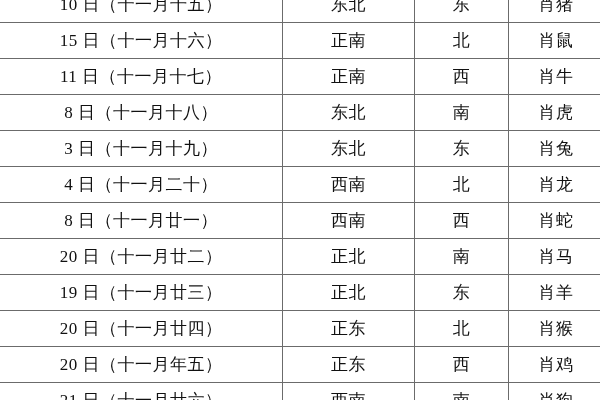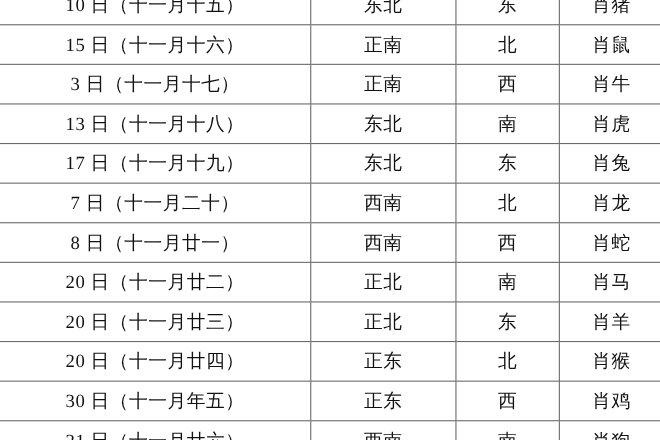--- a/index.html
+++ b/index.html
@@ -94,66 +94,66 @@
         <td class="c-dir2">
             <span class="cell-inner">北</span>
           </td>
         <td class="c-zodiac">
             <span class="cell-inner">肖鼠</span>
           </td>
       </tr>
 
       <tr>
         <td class="c-date">
-            <span class="cell-inner">3 日（十一月十七）</span>
+            <span class="cell-inner">11 日（十一月十七）</span>
           </td>
         <td class="c-dir1">
             <span class="cell-inner">正南</span>
           </td>
         <td class="c-dir2">
             <span class="cell-inner">西</span>
           </td>
         <td class="c-zodiac">
             <span class="cell-inner">肖牛</span>
           </td>
       </tr>
 
       <tr>
         <td class="c-date">
-            <span class="cell-inner">13 日（十一月十八）</span>
+            <span class="cell-inner">8 日（十一月十八）</span>
           </td>
         <td class="c-dir1">
             <span class="cell-inner">东北</span>
           </td>
         <td class="c-dir2">
             <span class="cell-inner">南</span>
           </td>
         <td class="c-zodiac">
             <span class="cell-inner">肖虎</span>
           </td>
       </tr>
 
       <tr>
         <td class="c-date">
-            <span class="cell-inner">17 日（十一月十九）</span>
+            <span class="cell-inner">3 日（十一月十九）</span>
           </td>
         <td class="c-dir1">
             <span class="cell-inner">东北</span>
           </td>
         <td class="c-dir2">
             <span class="cell-inner">东</span>
           </td>
         <td class="c-zodiac">
             <span class="cell-inner">肖兔</span>
           </td>
       </tr>
 
       <tr>
         <td class="c-date">
-            <span class="cell-inner">7 日（十一月二十）</span>
+            <span class="cell-inner">4 日（十一月二十）</span>
           </td>
         <td class="c-dir1">
             <span class="cell-inner">西南</span>
           </td>
         <td class="c-dir2">
             <span class="cell-inner">北</span>
           </td>
         <td class="c-zodiac">
             <span class="cell-inner">肖龙</span>
           </td>
@@ -184,21 +184,21 @@
         <td class="c-dir2">
             <span class="cell-inner">南</span>
           </td>
         <td class="c-zodiac">
             <span class="cell-inner">肖马</span>
           </td>
       </tr>
 
       <tr>
         <td class="c-date">
-            <span class="cell-inner">20 日（十一月廿三）</span>
+            <span class="cell-inner">19 日（十一月廿三）</span>
           </td>
         <td class="c-dir1">
             <span class="cell-inner">正北</span>
           </td>
         <td class="c-dir2">
             <span class="cell-inner">东</span>
           </td>
         <td class="c-zodiac">
             <span class="cell-inner">肖羊</span>
           </td>
@@ -214,21 +214,21 @@
         <td class="c-dir2">
             <span class="cell-inner">北</span>
           </td>
         <td class="c-zodiac">
             <span class="cell-inner">肖猴</span>
           </td>
       </tr>
 
       <tr>
         <td class="c-date">
-            <span class="cell-inner">30 日（十一月年五）</span>
+            <span class="cell-inner">20 日（十一月年五）</span>
           </td>
         <td class="c-dir1">
             <span class="cell-inner">正东</span>
           </td>
         <td class="c-dir2">
             <span class="cell-inner">西</span>
           </td>
         <td class="c-zodiac">
             <span class="cell-inner">肖鸡</span>
           </td>

